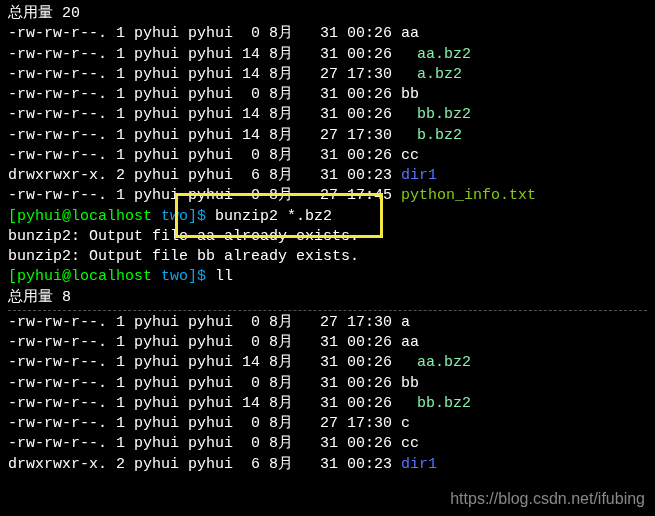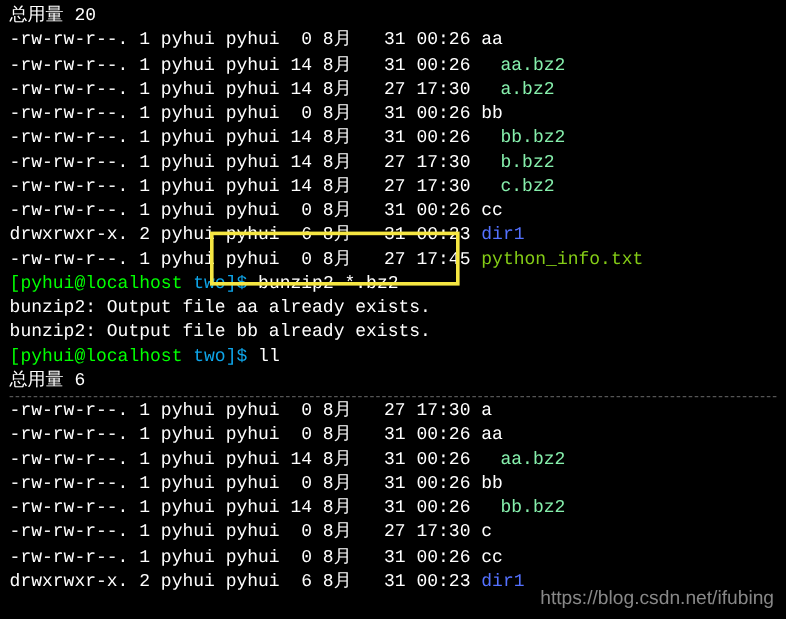--- a/index.html
+++ b/index.html
@@ -50,30 +50,29 @@
 
 <div>
   <div class="line">总用量 20</div>
   <div id="listing1">
       <div class="line"><span>-rw-rw-r--. 1 pyhui pyhui  0 8月   31 00:26 </span><span>aa</span></div>
       <div class="line"><span>-rw-rw-r--. 1 pyhui pyhui 14 8月   31 00:26 </span><span class="red">aa.bz2</span></div>
       <div class="line"><span>-rw-rw-r--. 1 pyhui pyhui 14 8月   27 17:30 </span><span class="red">a.bz2</span></div>
       <div class="line"><span>-rw-rw-r--. 1 pyhui pyhui  0 8月   31 00:26 </span><span>bb</span></div>
       <div class="line"><span>-rw-rw-r--. 1 pyhui pyhui 14 8月   31 00:26 </span><span class="red">bb.bz2</span></div>
       <div class="line"><span>-rw-rw-r--. 1 pyhui pyhui 14 8月   27 17:30 </span><span class="red">b.bz2</span></div>
-      <div class="line"><span>-rw-rw-r--. 1 pyhui pyhui 14 8月   27 17:30 </span><span class="red">c.bz2</span></div>
       <div class="line"><span>-rw-rw-r--. 1 pyhui pyhui  0 8月   31 00:26 </span><span>cc</span></div>
       <div class="line"><span>drwxrwxr-x. 2 pyhui pyhui  6 8月   31 00:23 </span><span class="blue">dir1</span></div>
       <div class="line"><span>-rw-rw-r--. 1 pyhui pyhui  0 8月   27 17:45 </span><span class="green">python_info.txt</span></div>
     </div>
   <div class="line"><span class="prompt-user">[pyhui@localhost</span><span class="prompt-white"> two</span><span class="prompt-white">]$ </span><span>bunzip2 *.bz2</span></div>
   <div class="line">bunzip2: Output file aa already exists.</div>
   <div class="line">bunzip2: Output file bb already exists.</div>
   <div class="line"><span class="prompt-user">[pyhui@localhost</span><span class="prompt-white"> two</span><span class="prompt-white">]$ </span><span>ll</span></div>
-  <div class="line">总用量 6</div>
+  <div class="line">总用量 8</div>
   <div class="sep"></div>
   <div id="listing2">
       <div class="line"><span>-rw-rw-r--. 1 pyhui pyhui  0 8月   27 17:30 </span><span>a</span></div>
       <div class="line"><span>-rw-rw-r--. 1 pyhui pyhui  0 8月   31 00:26 </span><span>aa</span></div>
       <div class="line"><span>-rw-rw-r--. 1 pyhui pyhui 14 8月   31 00:26 </span><span class="red">aa.bz2</span></div>
       <div class="line"><span>-rw-rw-r--. 1 pyhui pyhui  0 8月   31 00:26 </span><span>bb</span></div>
       <div class="line"><span>-rw-rw-r--. 1 pyhui pyhui 14 8月   31 00:26 </span><span class="red">bb.bz2</span></div>
       <div class="line"><span>-rw-rw-r--. 1 pyhui pyhui  0 8月   27 17:30 </span><span>c</span></div>
       <div class="line"><span>-rw-rw-r--. 1 pyhui pyhui  0 8月   31 00:26 </span><span>cc</span></div>
       <div class="line"><span>drwxrwxr-x. 2 pyhui pyhui  6 8月   31 00:23 </span><span class="blue">dir1</span></div>

